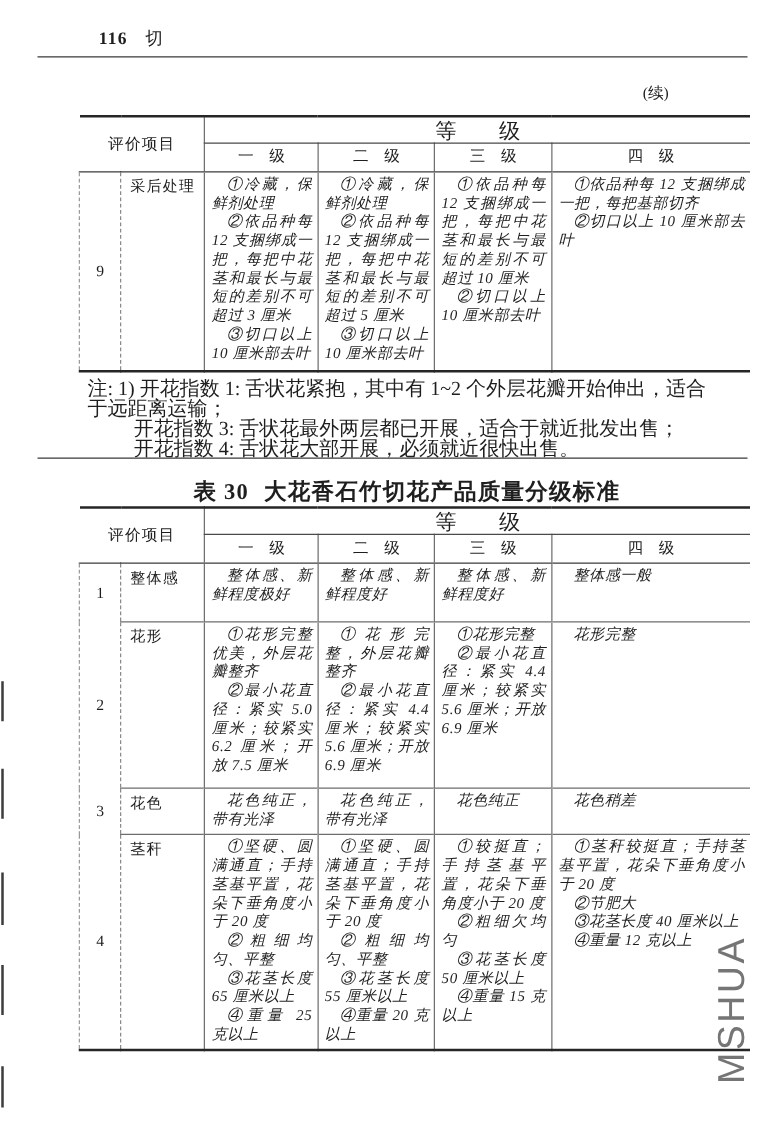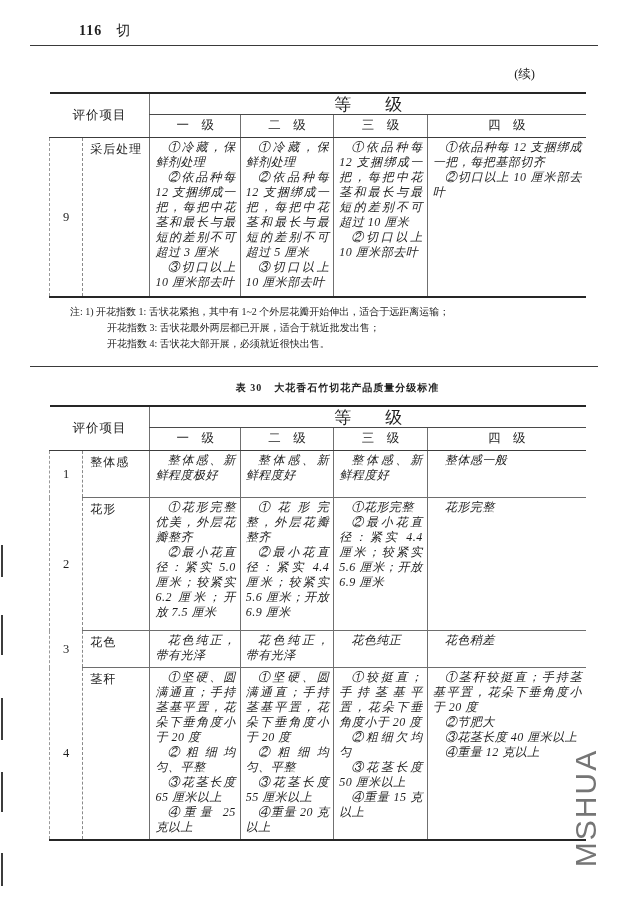--- a/index.html
+++ b/index.html
@@ -28,21 +28,21 @@
   .continued{
     position:absolute;top:66px;right:82px;
     font-size:12.5px;
   }
 
   
   table.gtable{
     border-collapse:collapse;
     table-layout:fixed;
     width:537px;
-    position:absolute;left:49px;
+    position:absolute;left:63px;
     font-size:12px;
     line-height:15px;
   }
   #table1{top:92px;}
   #table2{top:405px;}
   table.gtable{border-top:2px solid #262626;border-bottom:2px solid #262626;}
   col.c-num{width:33px;}
   col.c-item{width:67px;}
   col.c-g1{width:90px;}
   col.c-g2{width:93px;}
@@ -95,32 +95,32 @@
   
   #table2 tbody tr:nth-child(1) td.cell{height:40px;}
   #table2 tbody tr:nth-child(2) td.cell{height:126px;}
   #table2 tbody tr:nth-child(3) td.cell{height:30px;}
   #table2 tbody tr:nth-child(4) td.cell{height:152px;}
   #table1 tbody tr:nth-child(1) td.cell{height:152px;}
 
   
   .notes{
     position:absolute;top:304px;left:70px;width:500px;
-    font-size:10px;line-height:16px;
+    font-size:16px;line-height:16px;
   }
   .note-line{margin:0;}
   .note-line.indented{padding-left:37px;}
   .notes-rule{
     position:absolute;top:366px;left:30px;width:568px;height:0;
     border-top:1.5px solid #3a3a3a;
   }
 
   .table2-title{
-    position:absolute;top:381px;left:69px;width:537px;
-    text-align:center;font-weight:bold;font-size:10px;letter-spacing:1px;
+    position:absolute;top:381px;left:57px;width:537px;
+    text-align:center;font-weight:bold;font-size:18px;letter-spacing:1px;
   }
   .table2-title .tno{margin-right:12px;}
 
   
   .watermark{
     position:absolute;
     right:-28px;bottom:76px;
     transform:rotate(-90deg);
     transform-origin:center;
     font-family:"Liberation Sans","DejaVu Sans",sans-serif;

